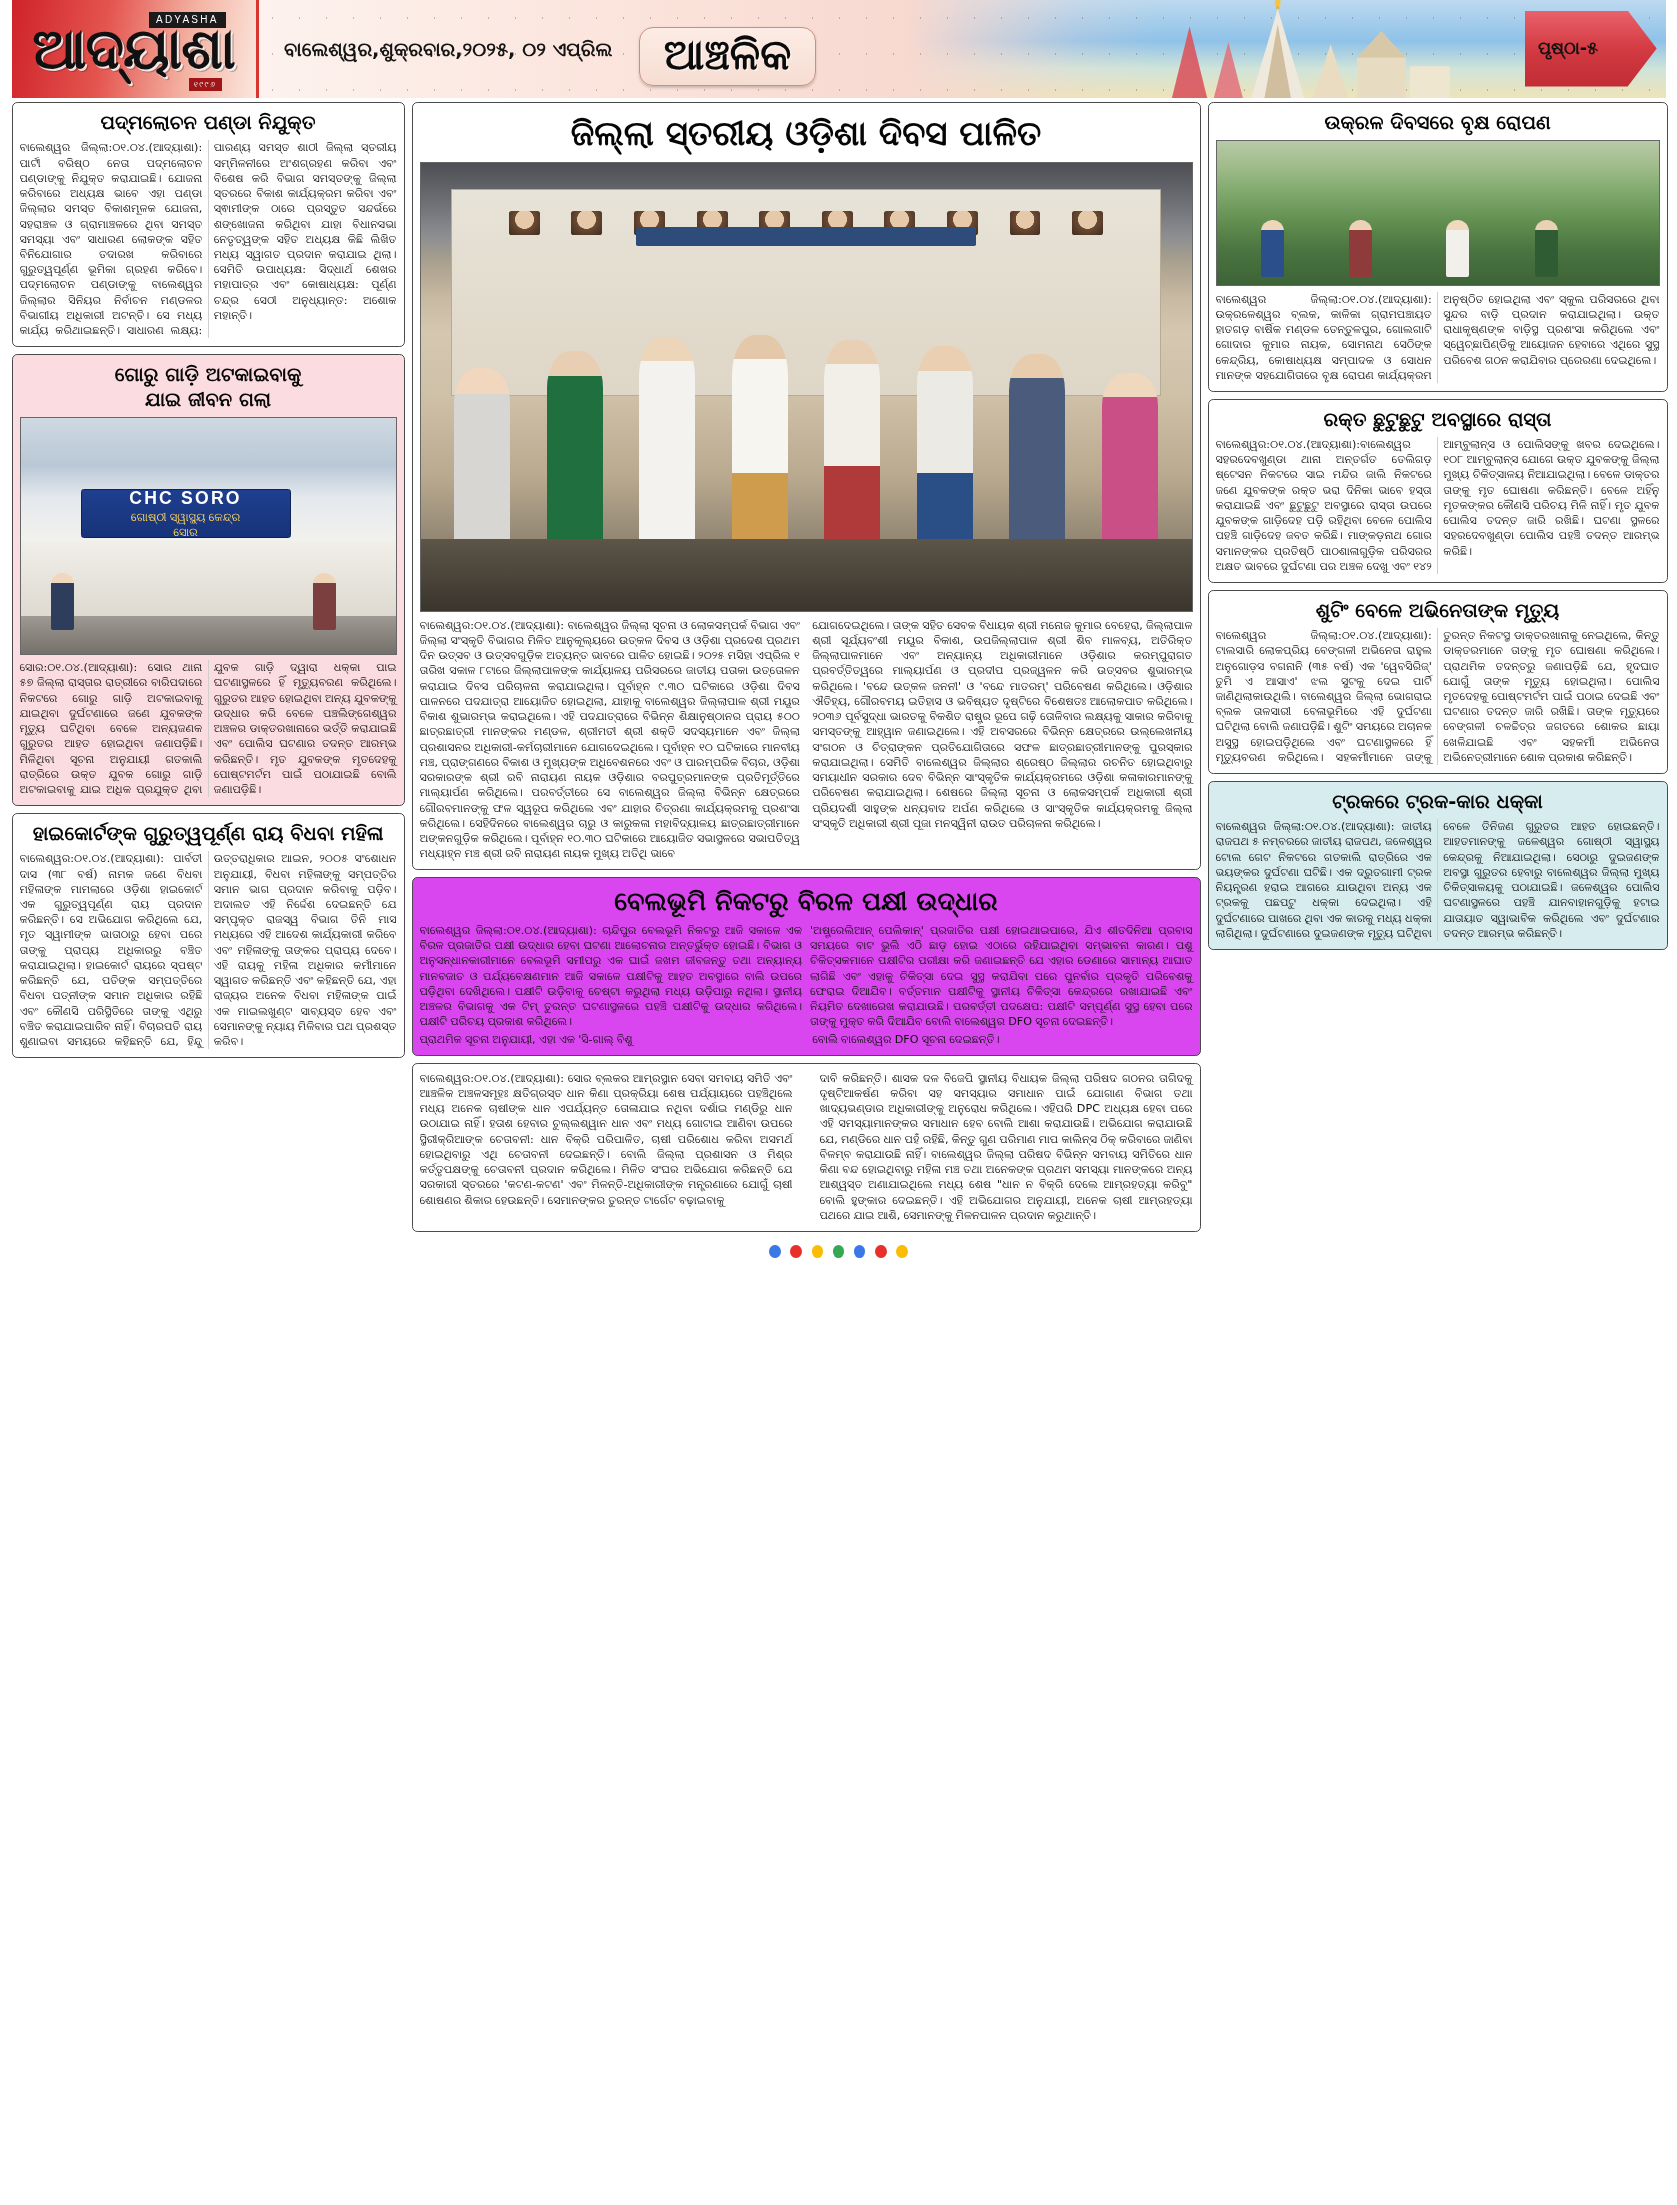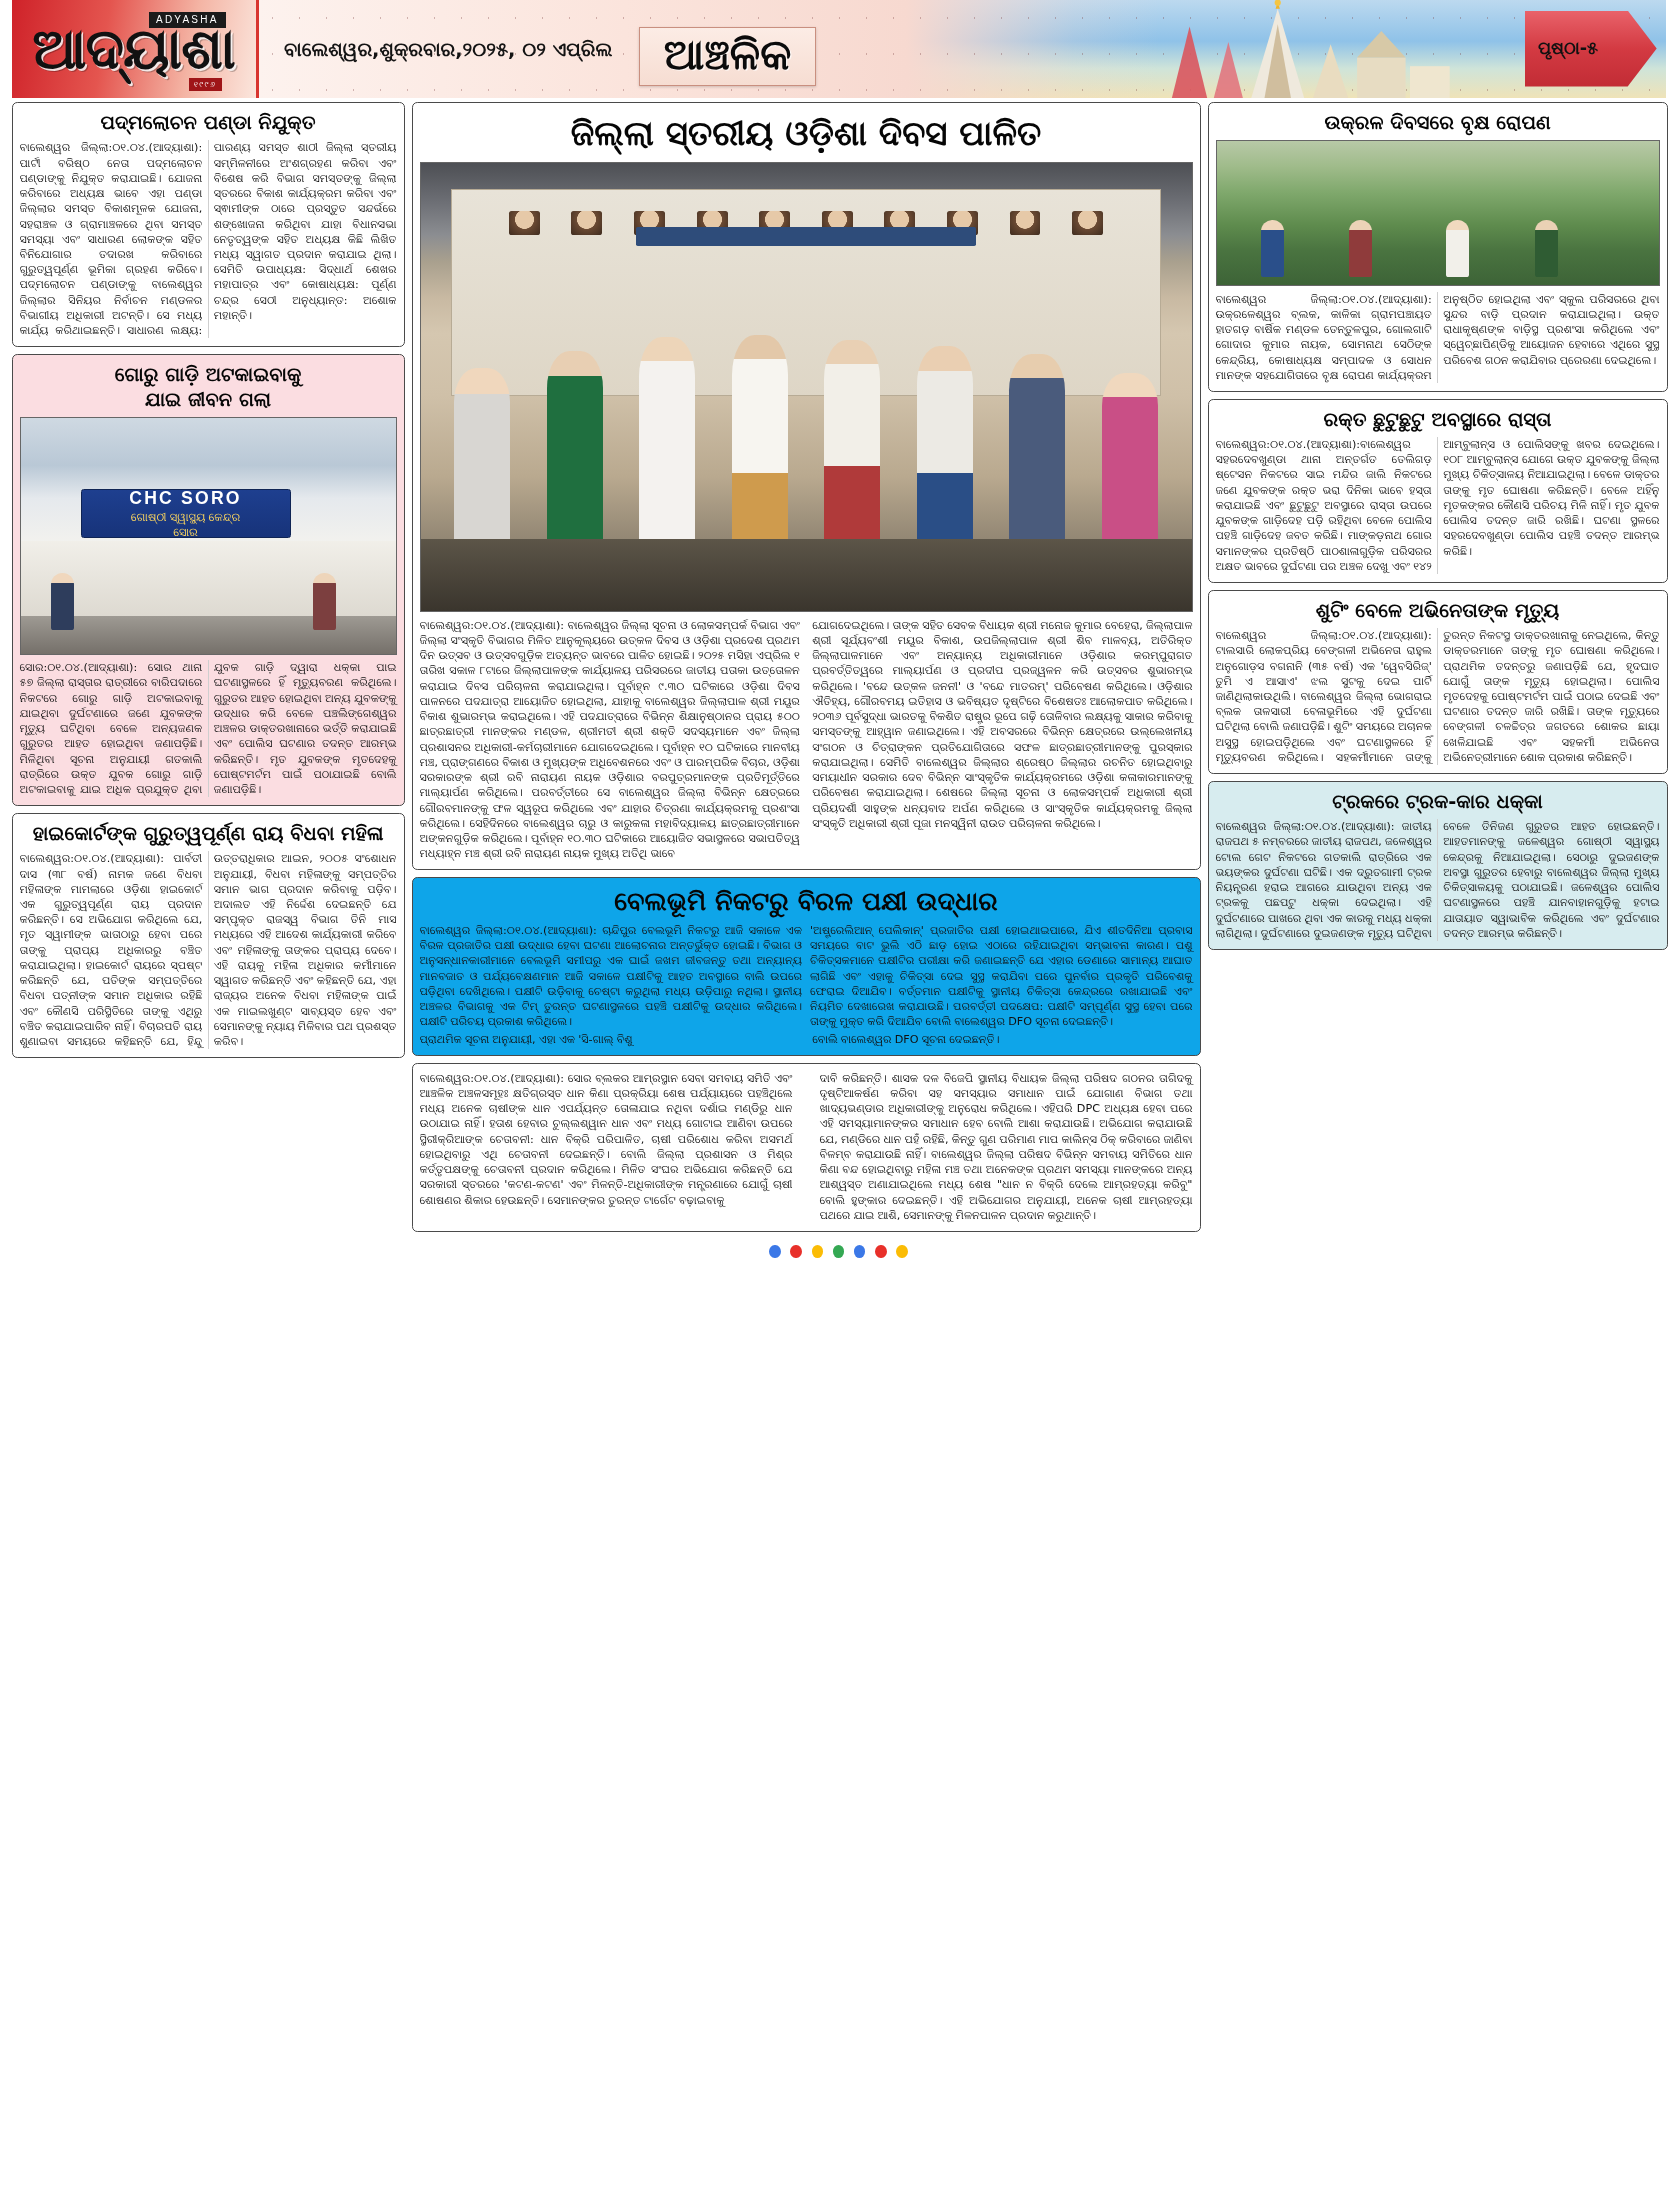--- a/index.html
+++ b/index.html
@@ -97,21 +97,21 @@
     color: #141414;
     margin-left: 25.6px;
     white-space: nowrap;
   }
   .section-plate {
     position: relative;
     z-index: 3;
     margin-left: 26.5px;
     background: linear-gradient(180deg,#fcece5 0%,#f6ddd2 100%);
     border: 1.3px solid #c98f7f;
-    border-radius: 0;
+    border-radius: 14px;
     padding: 2.6px 24px 6.2px;
     box-shadow: 0 1.3px 2.6px rgba(0,0,0,.18);
     margin-top: 15px;
   }
   .section-plate span {
     font-family: "DejaVu Sans", sans-serif;
     font-size: 42px;
     font-weight: 700;
     color: #0b0b0b;
     line-height: 1.15;
@@ -155,21 +155,21 @@
 
   
   .card {
     border: 0.9px solid #4a4a4a;
     border-radius: 5.3px;
     background: #fff;
     padding: 6.2px 7px 8px;
     overflow: hidden;
   }
   .card.tint-pink { background: #fbdde1; }
-  .card.tint-cream { background: #0ea5e9; }
+  .card.tint-cream { background: #d946ef; }
   .card.tint-blue { background: #d7ecef; }
 
   .hl {
     font-family: "DejaVu Sans", sans-serif;
     font-weight: 700;
     color: #060606;
     text-align: center;
     line-height: 1.22;
     margin: 1.8px 0 5.3px;
   }

